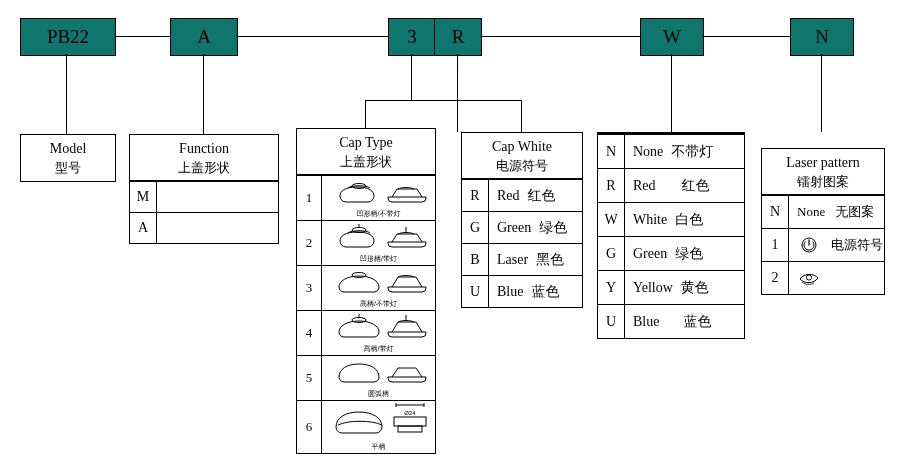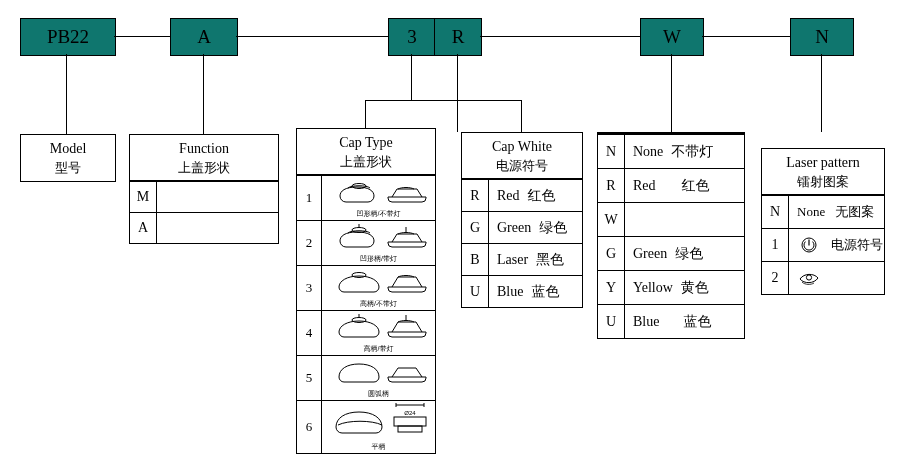--- a/index.html
+++ b/index.html
@@ -283,20 +283,24 @@
     </div>
     <div class="row" style="height:33px;">
       <div class="key">R</div>
       <div class="val" style="gap:26px;">
         <span class="en">Red</span>
         <span class="cn">红色</span>
       </div>
     </div>
     <div class="row" style="height:33px;">
       <div class="key">W</div>
+      <div class="val">
+        <span class="en">White</span>
+        <span class="cn">白色</span>
+      </div>
     </div>
     <div class="row" style="height:33px;">
       <div class="key">G</div>
       <div class="val">
         <span class="en">Green</span>
         <span class="cn">绿色</span>
       </div>
     </div>
     <div class="row" style="height:33px;">
       <div class="key">Y</div>

